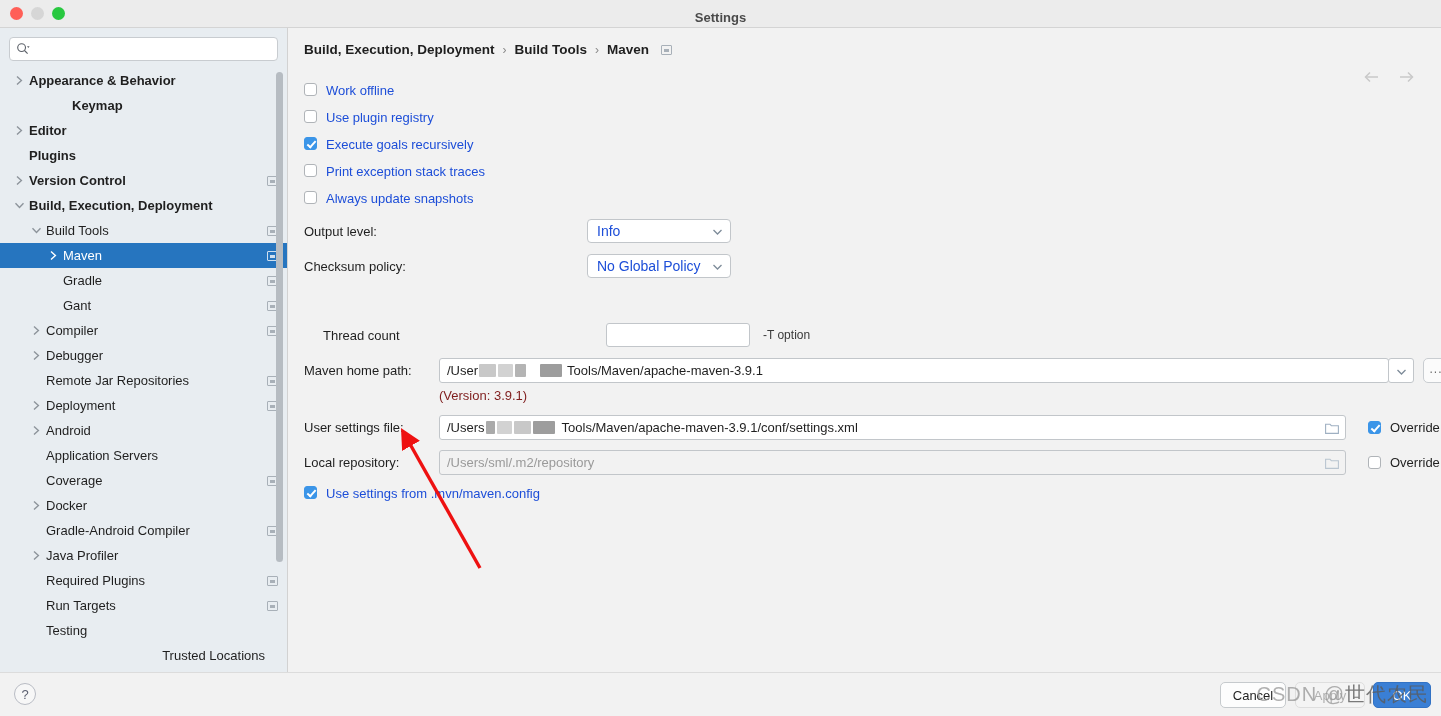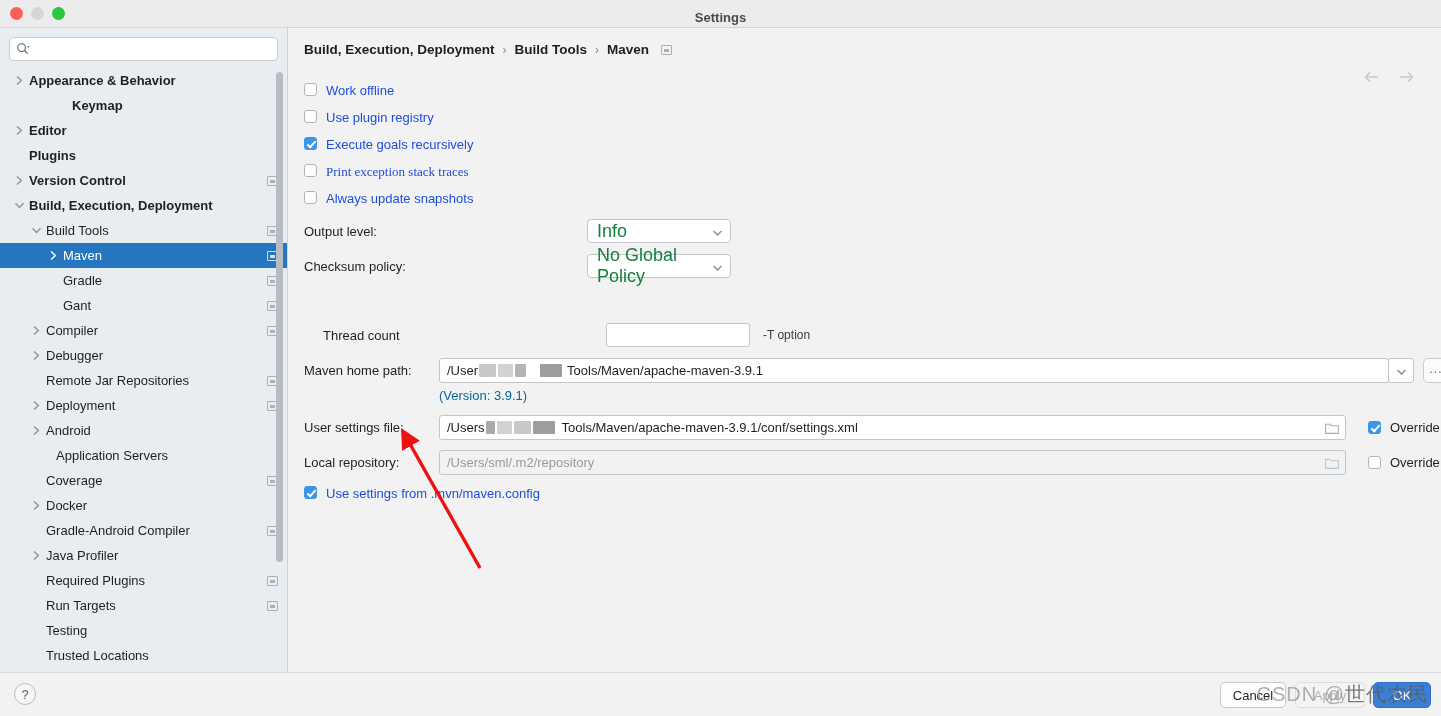--- a/index.html
+++ b/index.html
@@ -136,21 +136,21 @@
   .cbrow .cbl { margin-left: 9px; }
 
   
   .formrow { position: absolute; left: 15px; display: flex; align-items: center; }
   .flabel { font-size: 13px; color: #1f1f1f; }
 
   .combo {
     height: 24px; background: #ffffff;
     border: 1px solid #c2c6ca; border-radius: 4px;
     display: flex; align-items: center; justify-content: space-between;
-    padding: 0 7px 0 9px; font-size: 18px; color: #15803d;
+    padding: 0 7px 0 9px; font-size: 14px; color: #1d4ed8;
   }
   .combo .chev { margin-left: 10px; display: block; }
 
   .textinput {
     height: 24px; background: #ffffff;
     border: 1px solid #c2c6ca; border-radius: 3px;
     font-size: 13px; color: #1f1f1f;
     display: flex; align-items: center; padding: 0 7px;
     font-family: "Liberation Sans", sans-serif;
     outline: none; width: 100%;
@@ -352,21 +352,21 @@
           <span class="cfg"></span>
         </div>
         <div class="tree-item" style="padding-left: 29px;">
           <span class="twisty">
             <svg width="9" height="11" viewBox="0 0 9 11">
               <polyline points="2,1.5 6.4,5.5 2,9.5" fill="none" stroke="#8d949b" stroke-width="1.4"></polyline>
             </svg>
           </span>
           <span class="lbl">Android</span>
         </div>
-        <div class="tree-item" style="padding-left: 29px; gap: 10px;">
+        <div class="tree-item" style="padding-left: 29px;">
           <span class="twisty"></span>
           <span class="lbl">Application Servers</span>
         </div>
         <div class="tree-item" style="padding-left: 29px;">
           <span class="twisty"></span>
           <span class="lbl">Coverage</span>
           <span class="cfg"></span>
         </div>
         <div class="tree-item" style="padding-left: 29px;">
           <span class="twisty">
@@ -396,21 +396,21 @@
         </div>
         <div class="tree-item" style="padding-left: 29px;">
           <span class="twisty"></span>
           <span class="lbl">Run Targets</span>
           <span class="cfg"></span>
         </div>
         <div class="tree-item" style="padding-left: 29px;">
           <span class="twisty"></span>
           <span class="lbl">Testing</span>
         </div>
-        <div class="tree-item" style="padding-left: 29px;">
+        <div class="tree-item" style="padding-left: 29px; justify-content: flex-end;">
           <span class="twisty"></span>
           <span class="lbl">Trusted Locations</span>
         </div>
       </div>
     <div class="sb-scrollbar"></div>
   </div>
 
   <div class="main">
 
     <div class="breadcrumb" id="breadcrumb">
@@ -443,21 +443,21 @@
           <span class="cbl">Work offline</span>
         </div>
         <div class="cbrow" style="top: 82px;">
           <div class="cb"></div>
           <span class="cbl">Use plugin registry</span>
         </div>
         <div class="cbrow" style="top: 109px;">
           <div class="cb checked"></div>
           <span class="cbl">Execute goals recursively</span>
         </div>
-        <div class="cbrow" style="top: 136px; font-family: Liberation Serif, serif;">
+        <div class="cbrow" style="top: 136px;">
           <div class="cb"></div>
           <span class="cbl">Print exception stack traces</span>
         </div>
         <div class="cbrow" style="top: 163px;">
           <div class="cb"></div>
           <span class="cbl">Always update snapshots</span>
         </div>
       </div>
 
     <div class="formrow" style="top:191px;">
@@ -508,21 +508,21 @@
         <span>
           <svg width="11" height="8" viewBox="0 0 11 8">
               <polyline points="1.5,2 5.5,6 9.5,2" fill="none" stroke="#7d8b99" stroke-width="1.3"></polyline>
             </svg>
         </span>
       </div>
       <div class="ell-btn" style="margin-left:9px;">...</div>
     </div>
 
     <div class="formrow" style="top:360px; left:150px;">
-      <span class="flabel" style="color:#0369a1;">(Version: 3.9.1)</span>
+      <span class="flabel" style="color:#7f1d1d;">(Version: 3.9.1)</span>
     </div>
 
     <div class="formrow" style="top:387px;">
       <span class="flabel" style="width:135px;">User settings file:</span>
       <div class="pathfield" style="width:907px;">
         <span>/Users</span>
         <span class="blur b4"></span>
         <span class="blur b3"></span>
         <span class="blur b1"></span>
         <span class="blur b5"></span>

